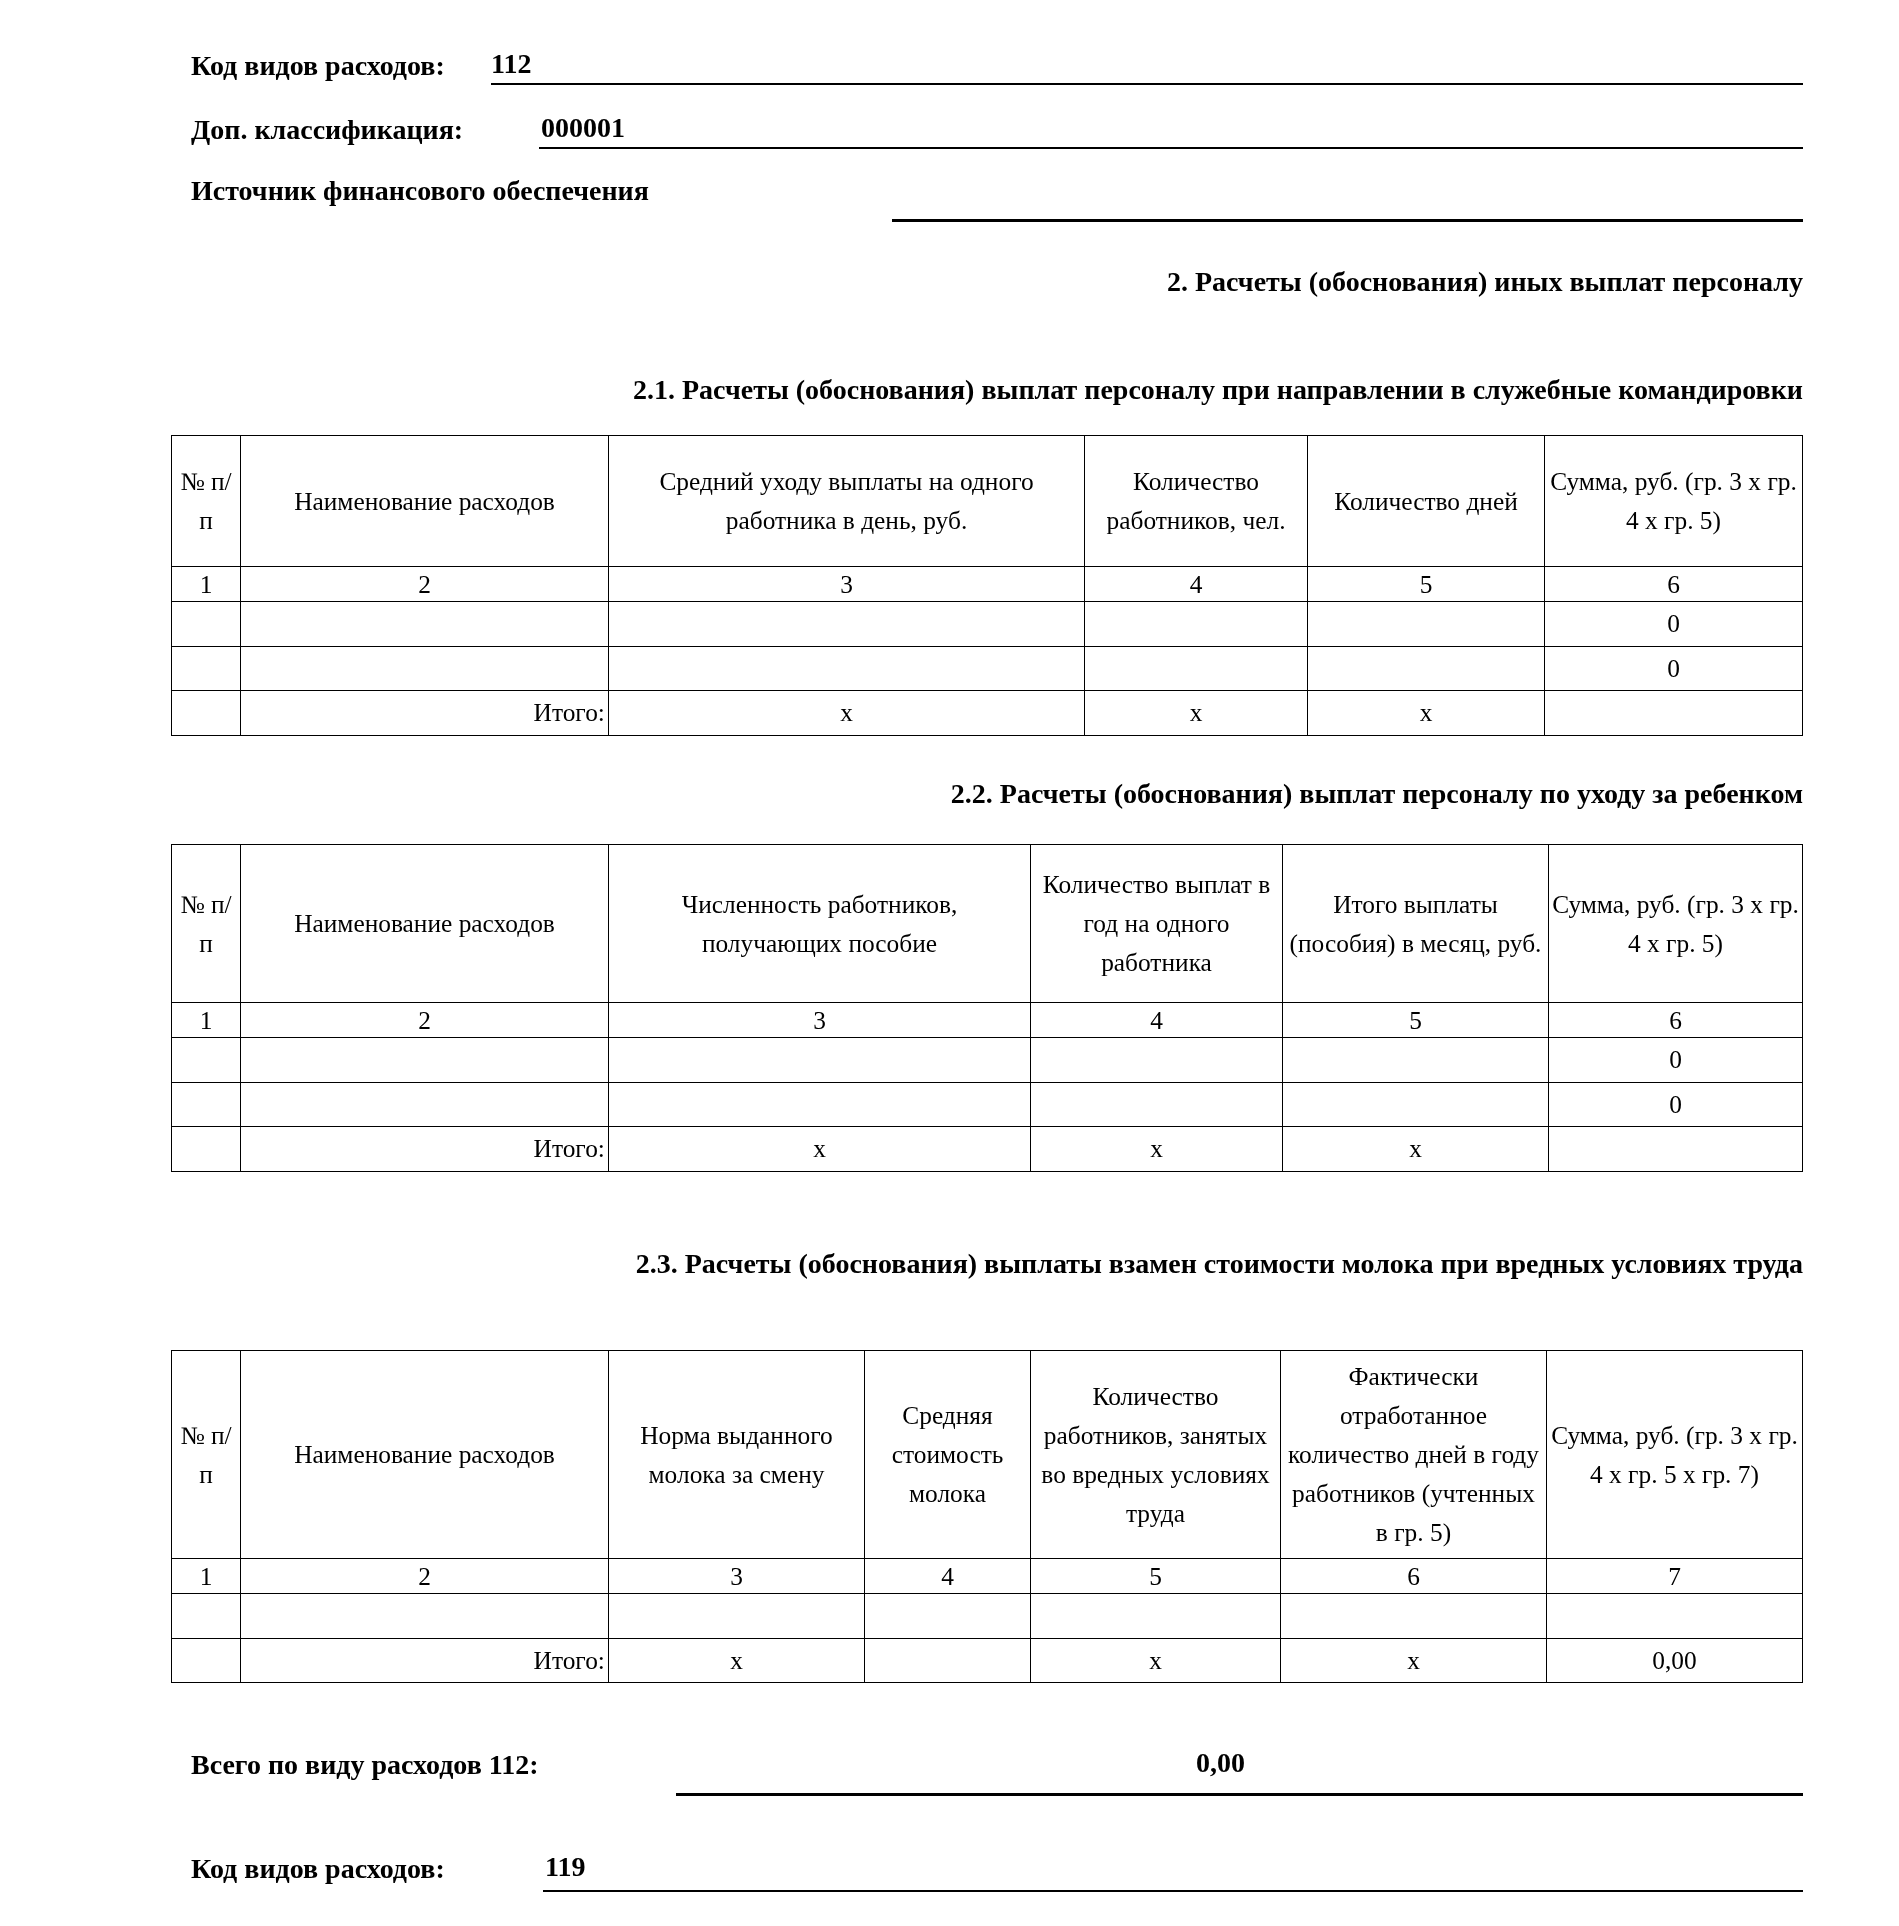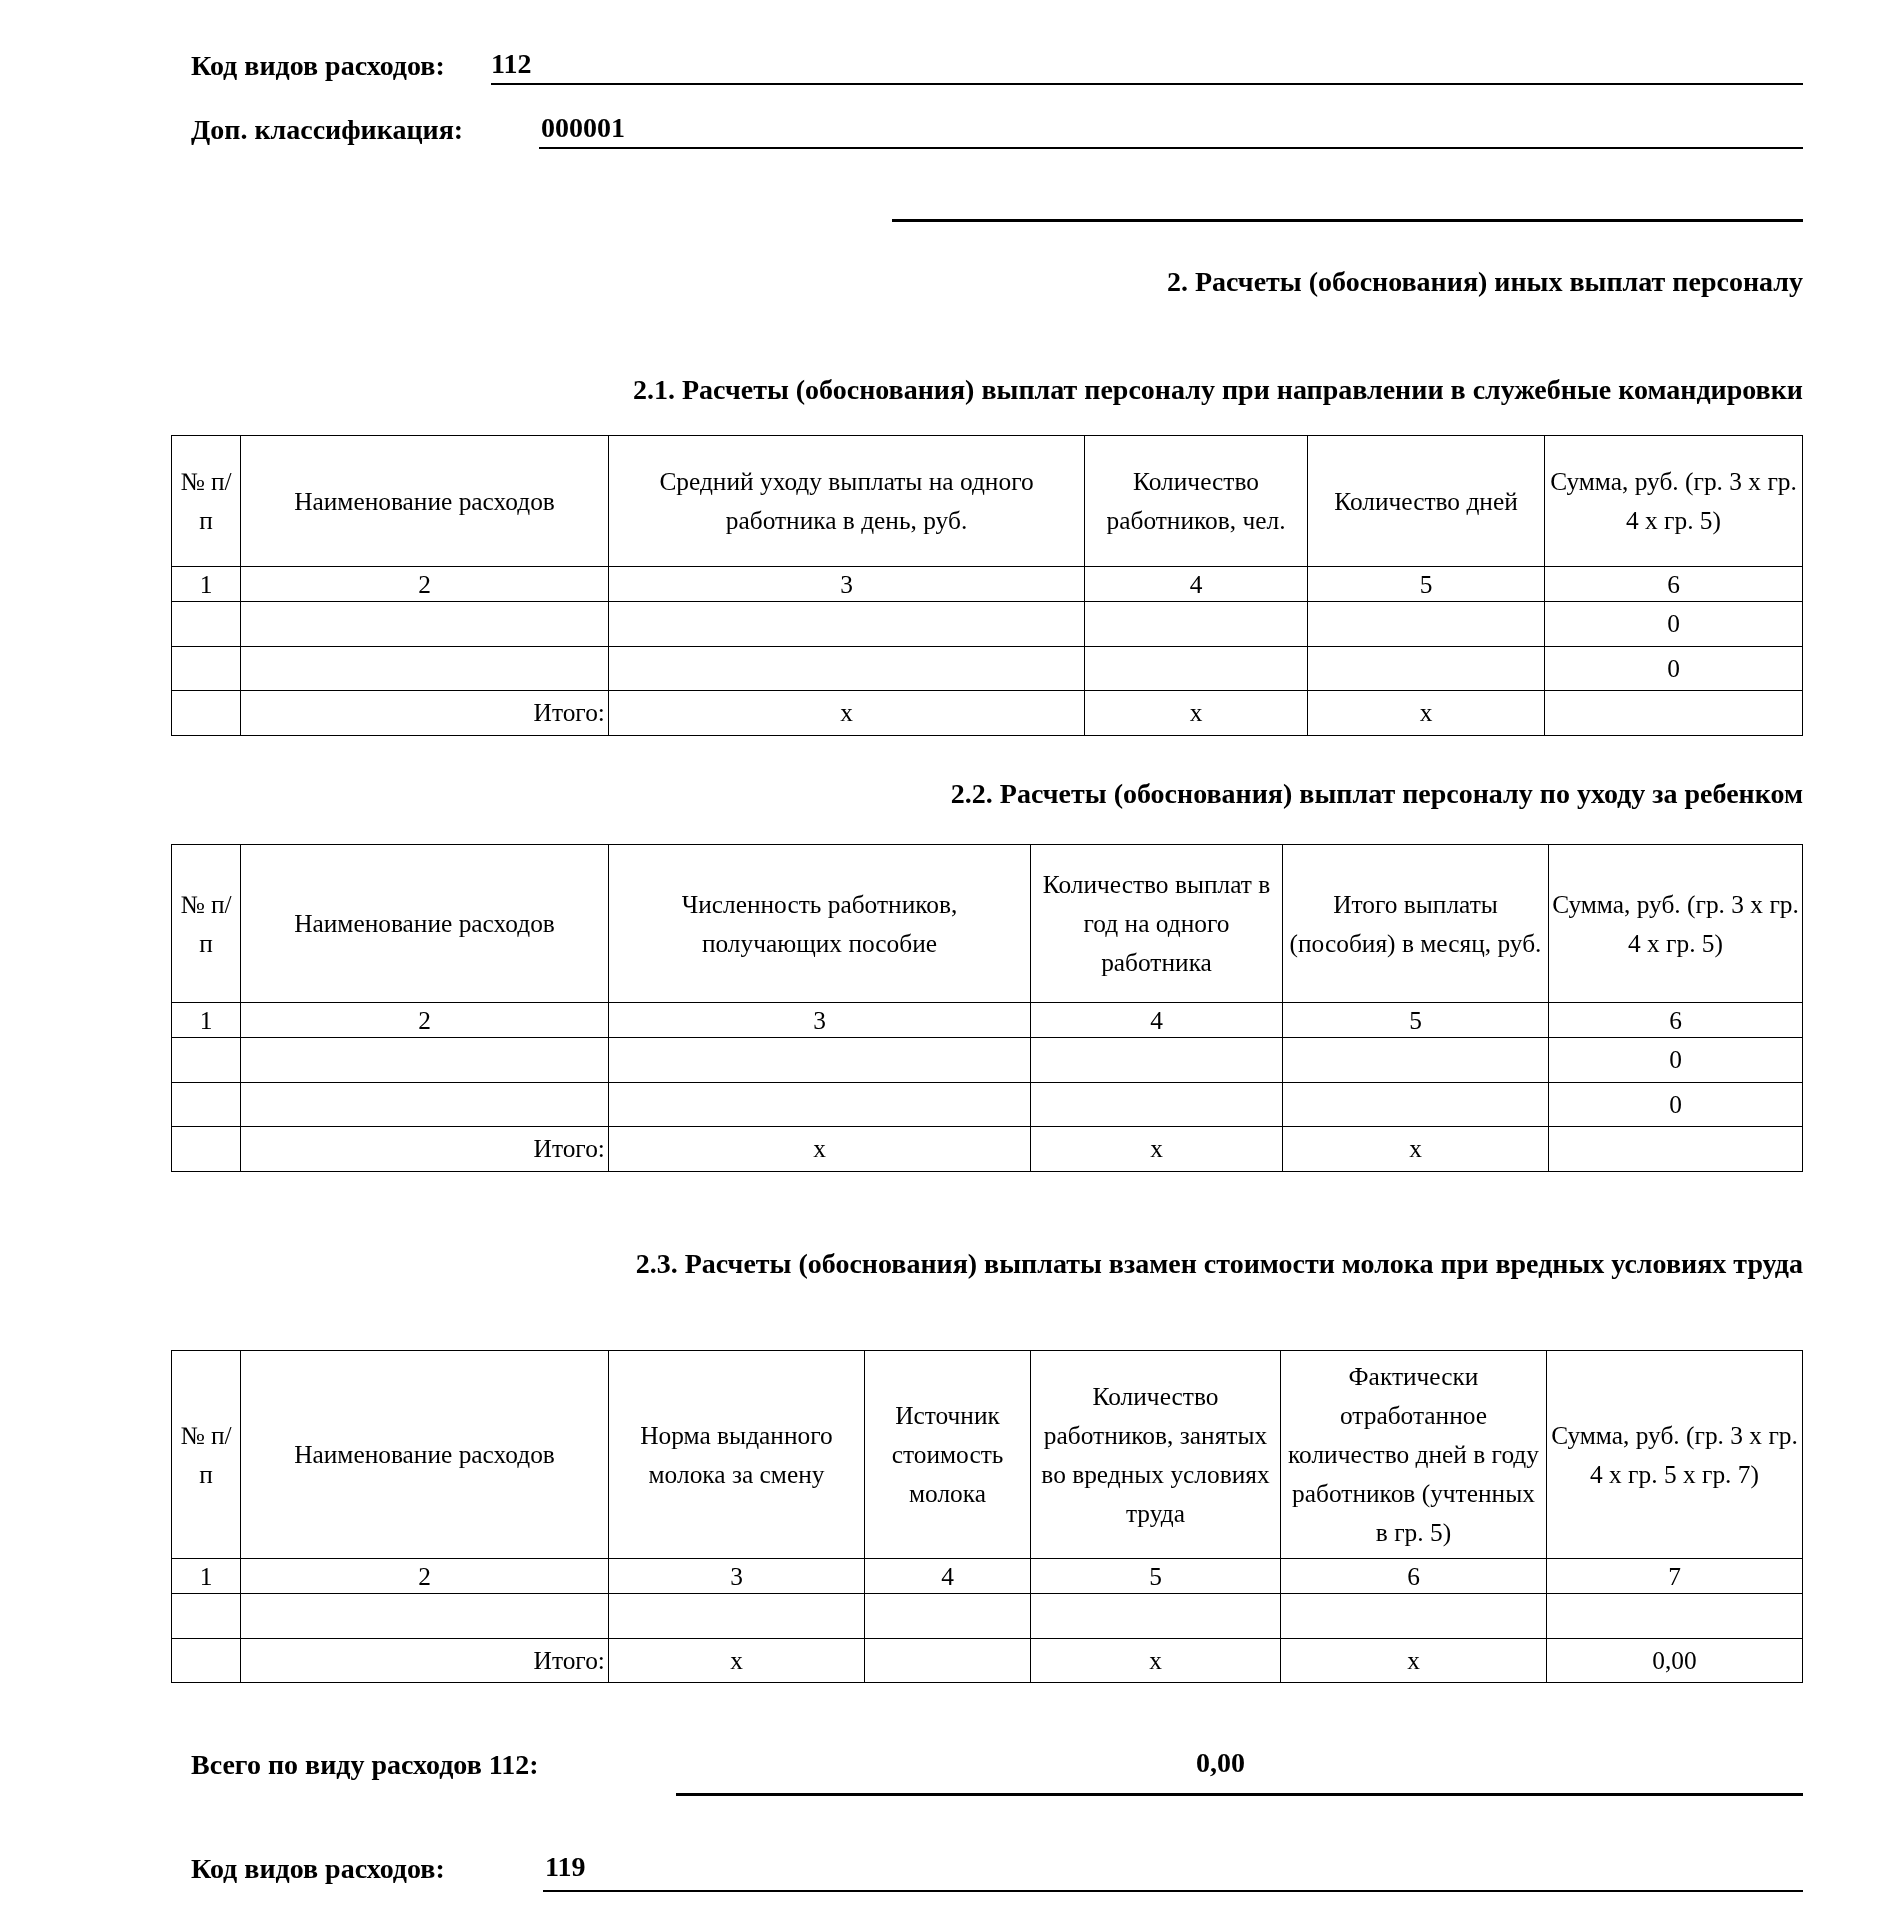--- a/index.html
+++ b/index.html
@@ -26,20 +26,21 @@
   <span class="lbl">Код видов расходов:</span>
   <span class="val" style="left:316px;">112</span>
   <div class="line" style="left:316px;"></div>
 </div>
 <div class="field" style="top:110px;">
   <span class="lbl">Доп. классификация:</span>
   <span class="val" style="left:366px;">000001</span>
   <div class="line" style="left:364px;"></div>
 </div>
 <div class="field" style="top:171px;">
+  <span class="lbl">Источник финансового обеспечения</span>
   <span class="val" style="left:732px;"></span>
   <div class="line" style="left:717px;bottom:-11.6px;"></div>
 </div>
 
 <div class="h" style="top:262px;">2. Расчеты (обоснования) иных выплат персоналу</div>
 <div class="h" style="top:370px;">2.1. Расчеты (обоснования) выплат персоналу при направлении в служебные командировки</div>
 
 <table style="top:435px;width:1631px;">
   <colgroup>
       <col style="width:69px">
@@ -158,21 +159,21 @@
       <col style="width:166px">
       <col style="width:250px">
       <col style="width:266px">
       <col style="width:256px">
     </colgroup>
   <tbody>
       <tr style="height:208px;">
     <th>№ п/п</th>
     <th>Наименование расходов</th>
     <th>Норма выданного молока за смену</th>
-    <th>Источник стоимость молока</th>
+    <th>Средняя стоимость молока</th>
     <th>Количество работников, занятых во вредных условиях труда</th>
     <th>Фактически отработанное количество дней в году работников (учтенных в гр. 5)</th>
     <th>Сумма, руб. (гр. 3 х гр. 4 х гр. 5 х гр. 7)</th>
   </tr>
   <tr class="num">
     <td>1</td>
     <td>2</td>
     <td>3</td>
     <td>4</td>
     <td>5</td>

